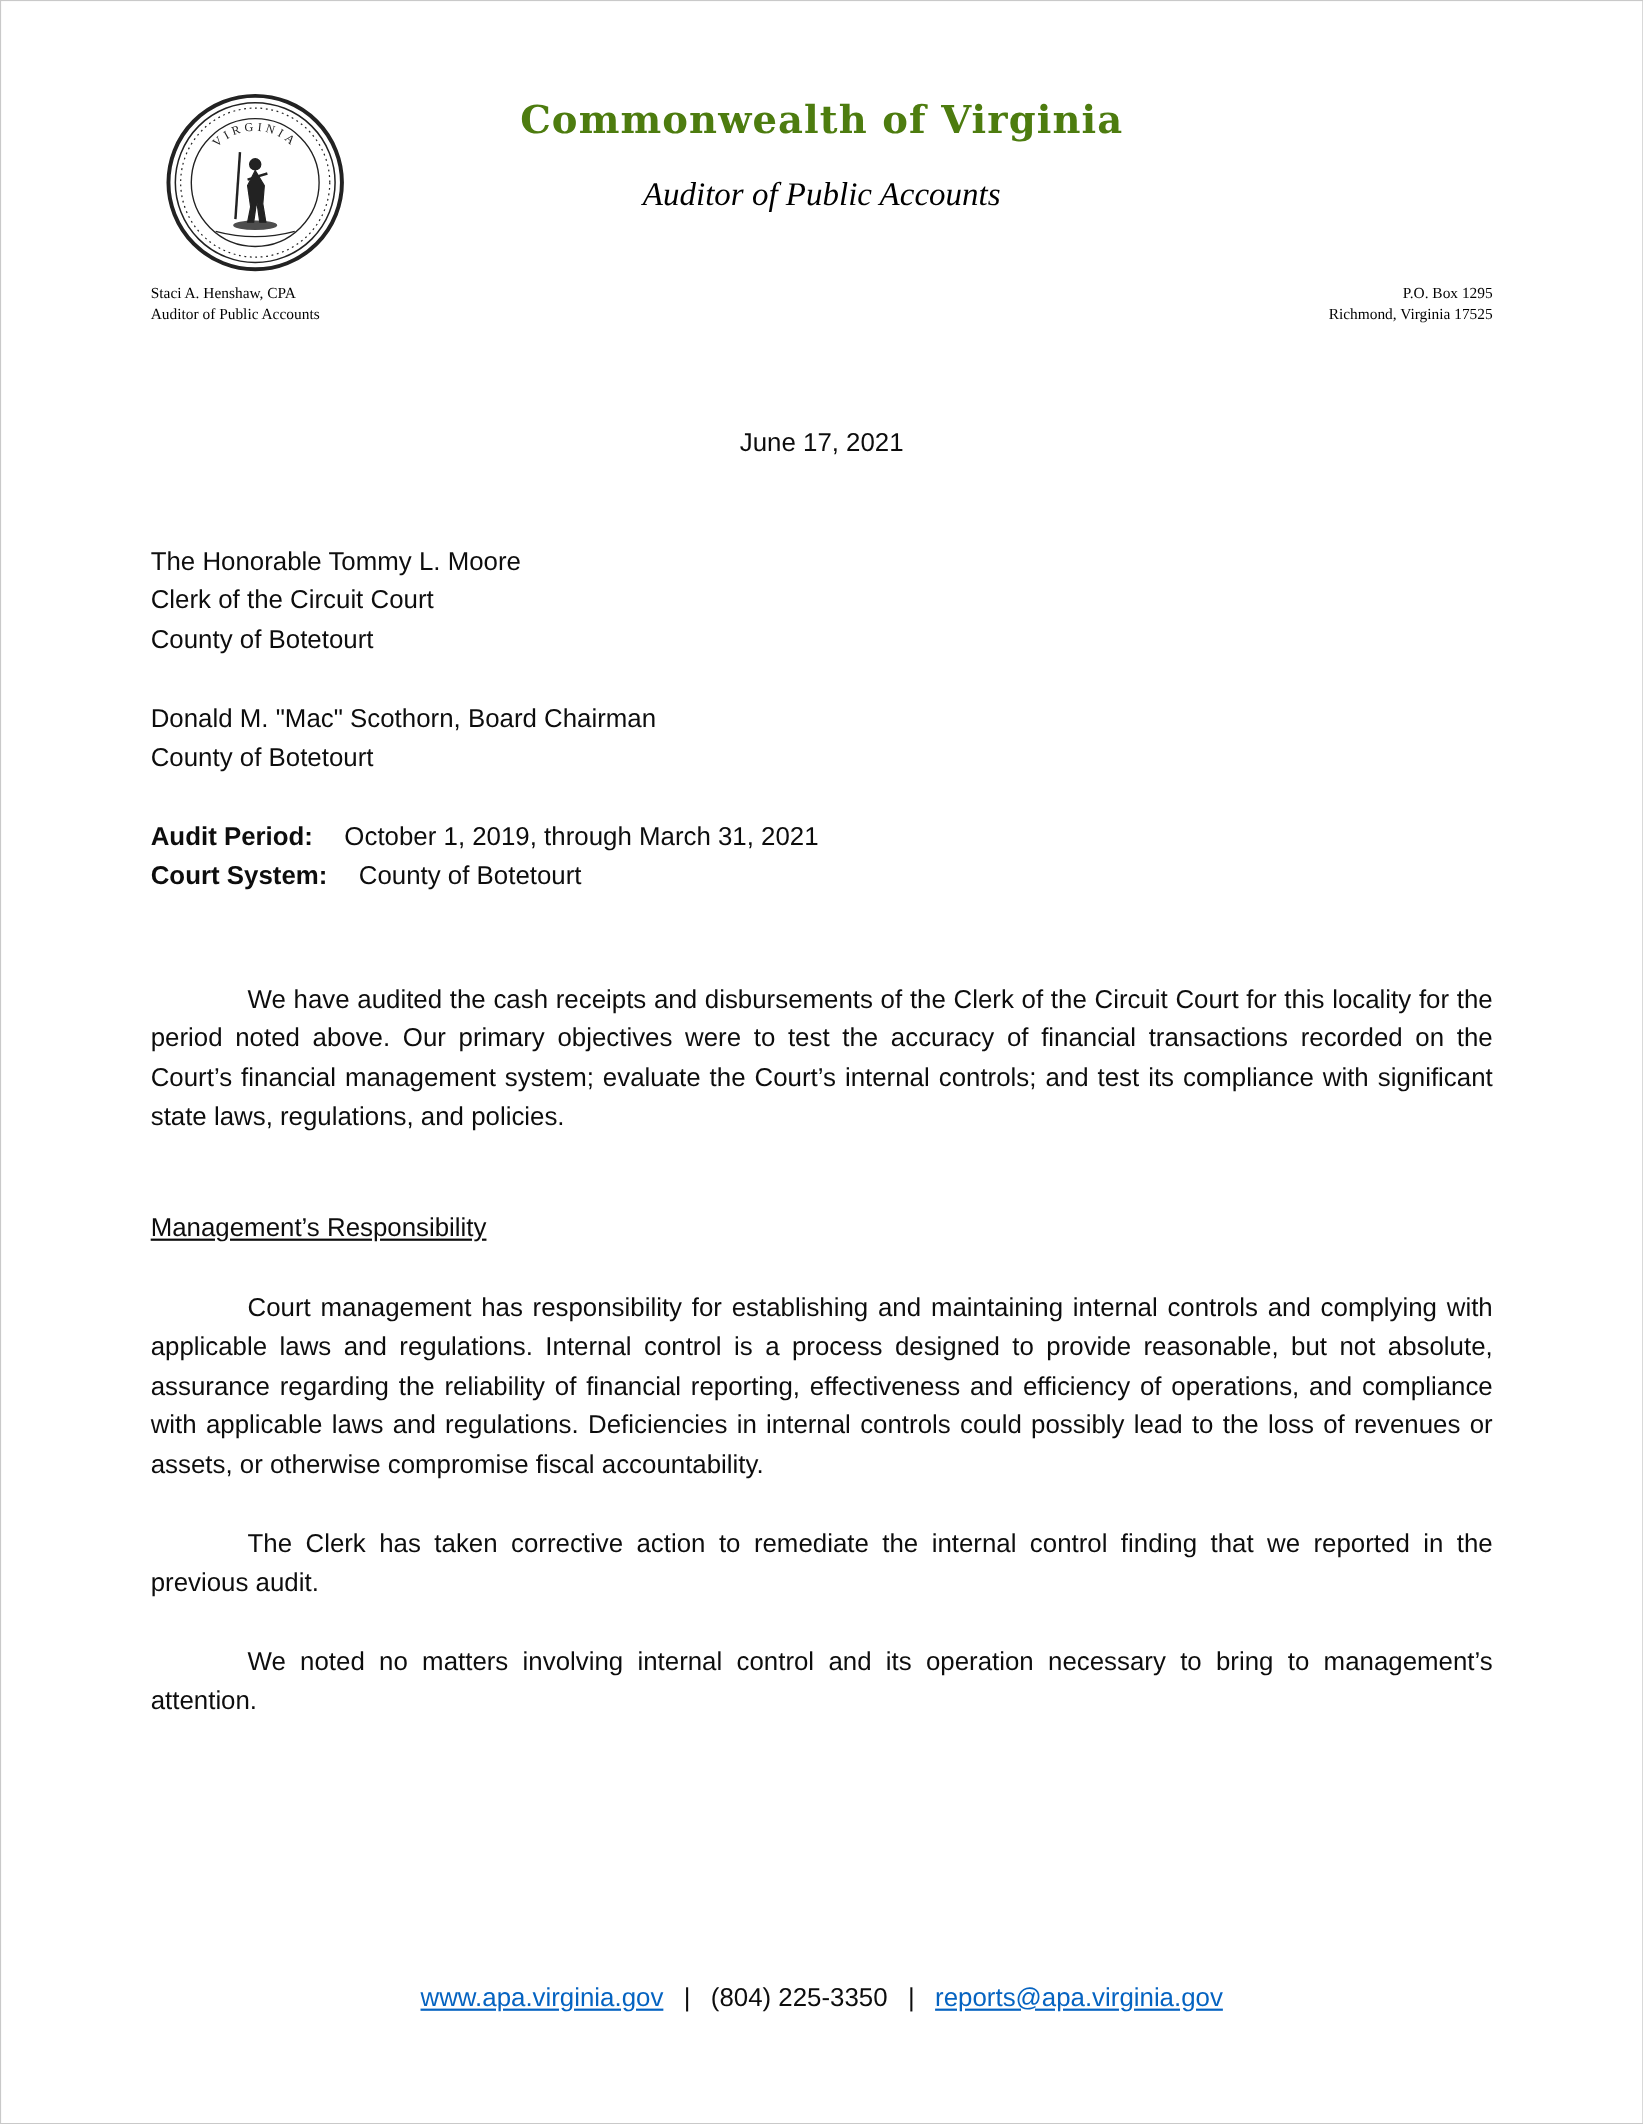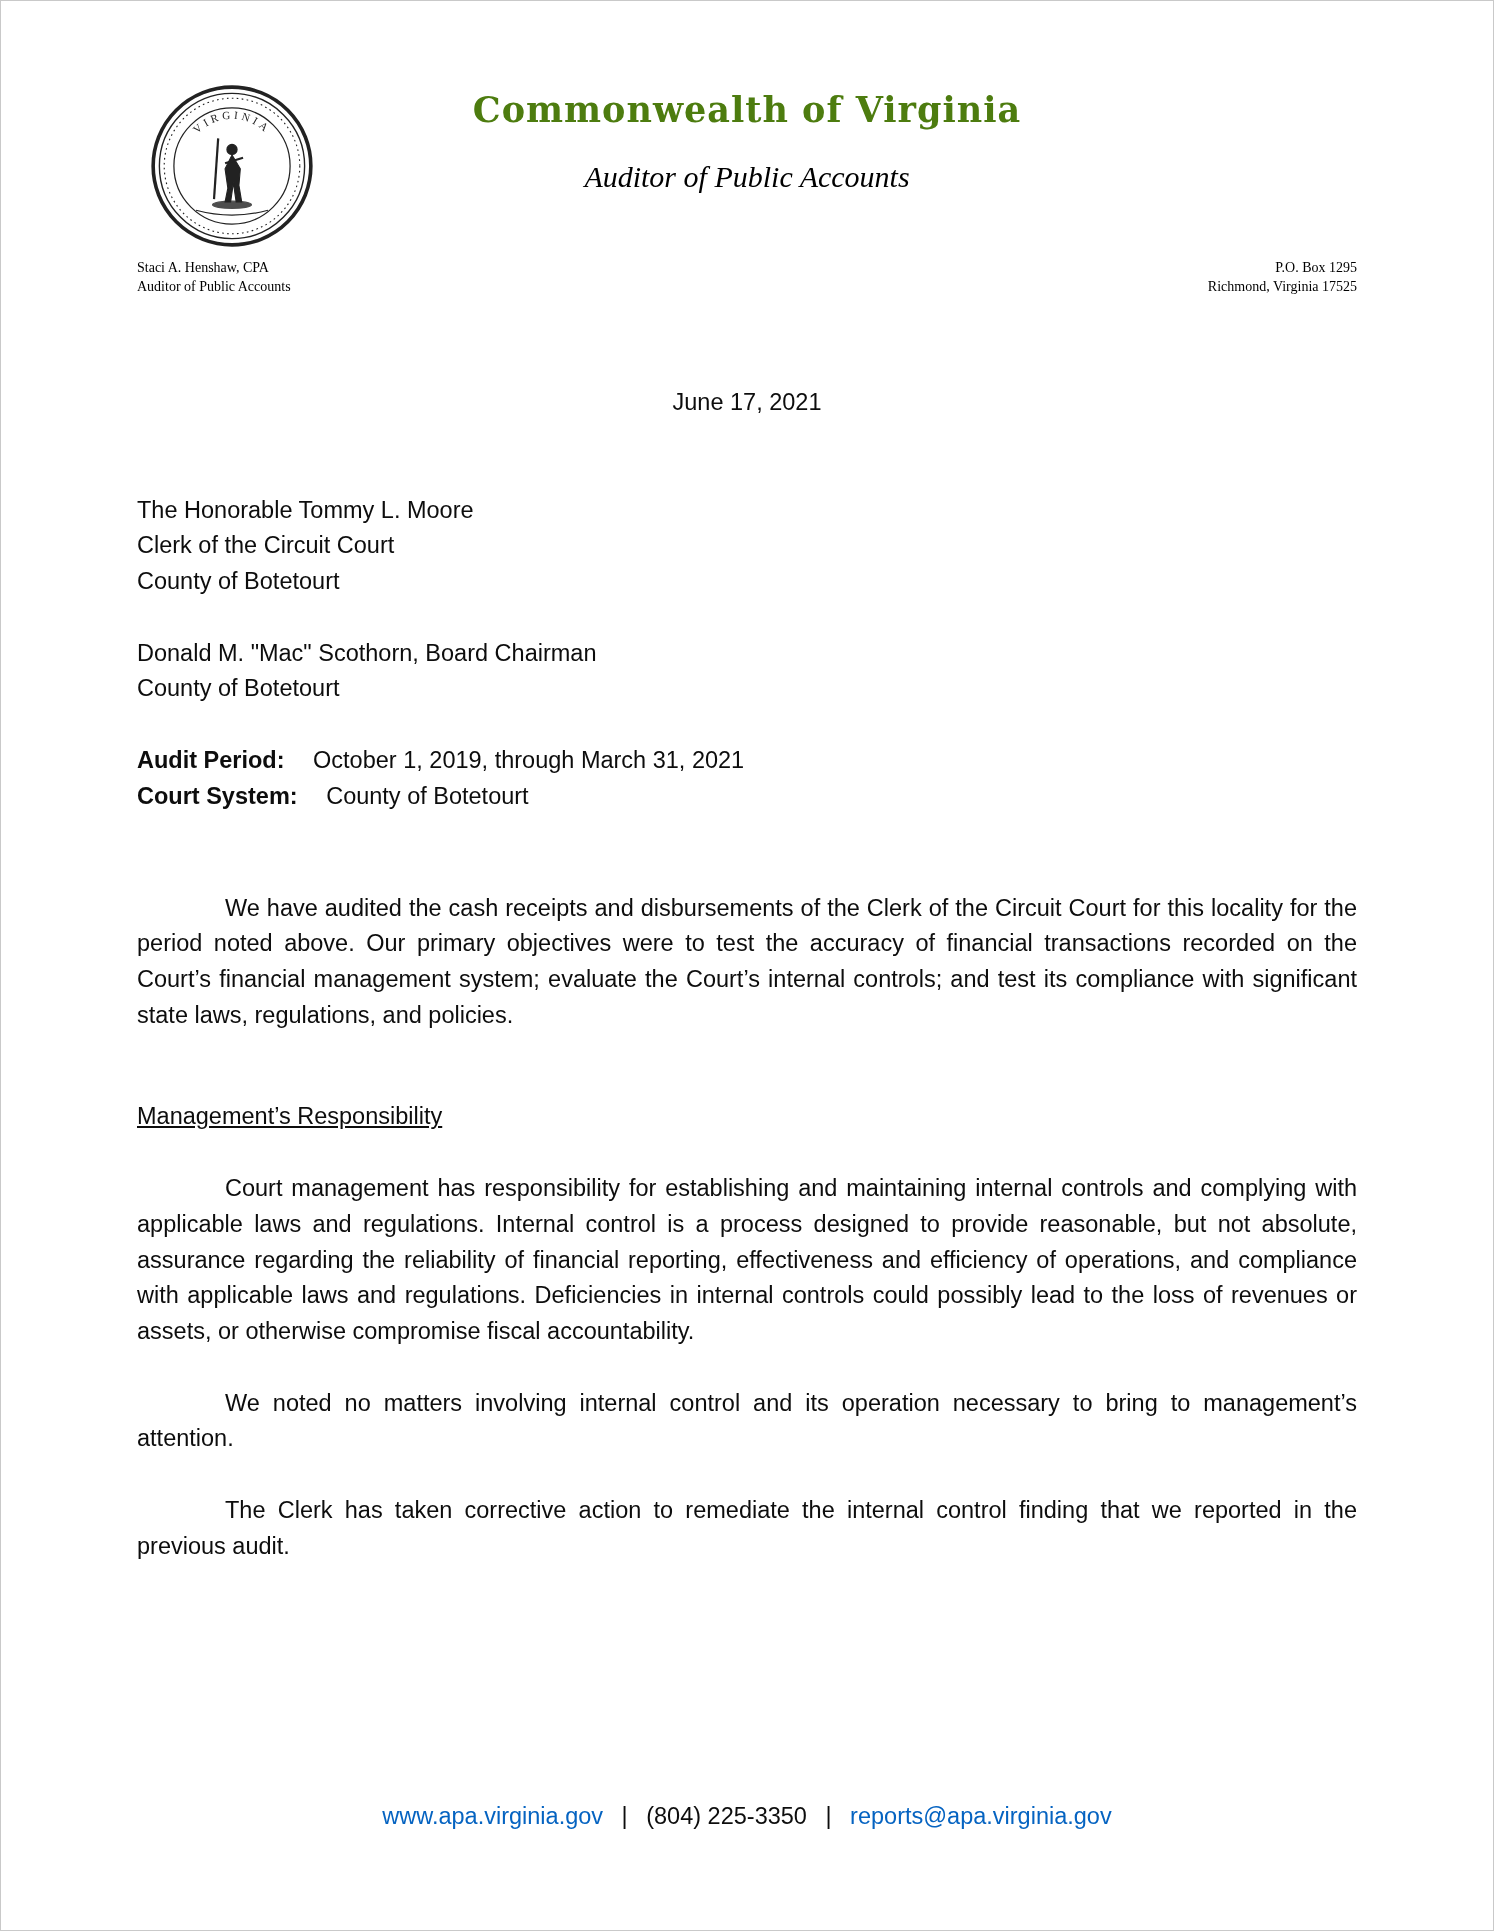--- a/index.html
+++ b/index.html
@@ -86,20 +86,21 @@
     left: 0;
     right: 0;
     bottom: 100px;
     text-align: center;
     font-size: 23.5px;
     color: #0d0d0d;
   }
   .footer .sep { margin: 0 12px; color: #0d0d0d; }
   .footer a.link {
     color: #0563c1;
+    text-decoration: underline;
     cursor: pointer;
   }
 </style>
 </head>
 <body>
 
 <div class="page">
 
   <header class="letterhead">
     <div class="lh-top">
@@ -169,23 +170,23 @@
         <span class="meta-value">County of Botetourt</span>
       </span>
     </div>
 
     <p class="para para-first">We have audited the cash receipts and disbursements of the Clerk of the Circuit Court for this locality for the period noted above.  Our primary objectives were to test the accuracy of financial transactions recorded on the Court’s financial management system; evaluate the Court’s internal controls; and test its compliance with significant state laws, regulations, and policies.</p>
 
     <div class="section-heading">Management’s Responsibility</div>
 
     <p class="para">Court management has responsibility for establishing and maintaining internal controls and complying with applicable laws and regulations.  Internal control is a process designed to provide reasonable, but not absolute, assurance regarding the reliability of financial reporting, effectiveness and efficiency of operations, and compliance with applicable laws and regulations.  Deficiencies in internal controls could possibly lead to the loss of revenues or assets, or otherwise compromise fiscal accountability.</p>
 
+    <p class="para">The Clerk has taken corrective action to remediate the internal control finding that we reported in the previous audit.</p>
+
     <p class="para">We noted no matters involving internal control and its operation necessary to bring to management’s attention.</p>
-
-    <p class="para">The Clerk has taken corrective action to remediate the internal control finding that we reported in the previous audit.</p>
 
   </main>
 
   <footer class="footer">
     <a class="link">www.apa.virginia.gov</a>
     <span class="sep">|</span>
     <span>(804) 225-3350</span>
     <span class="sep">|</span>
     <a class="link">reports@apa.virginia.gov</a>
   </footer>

